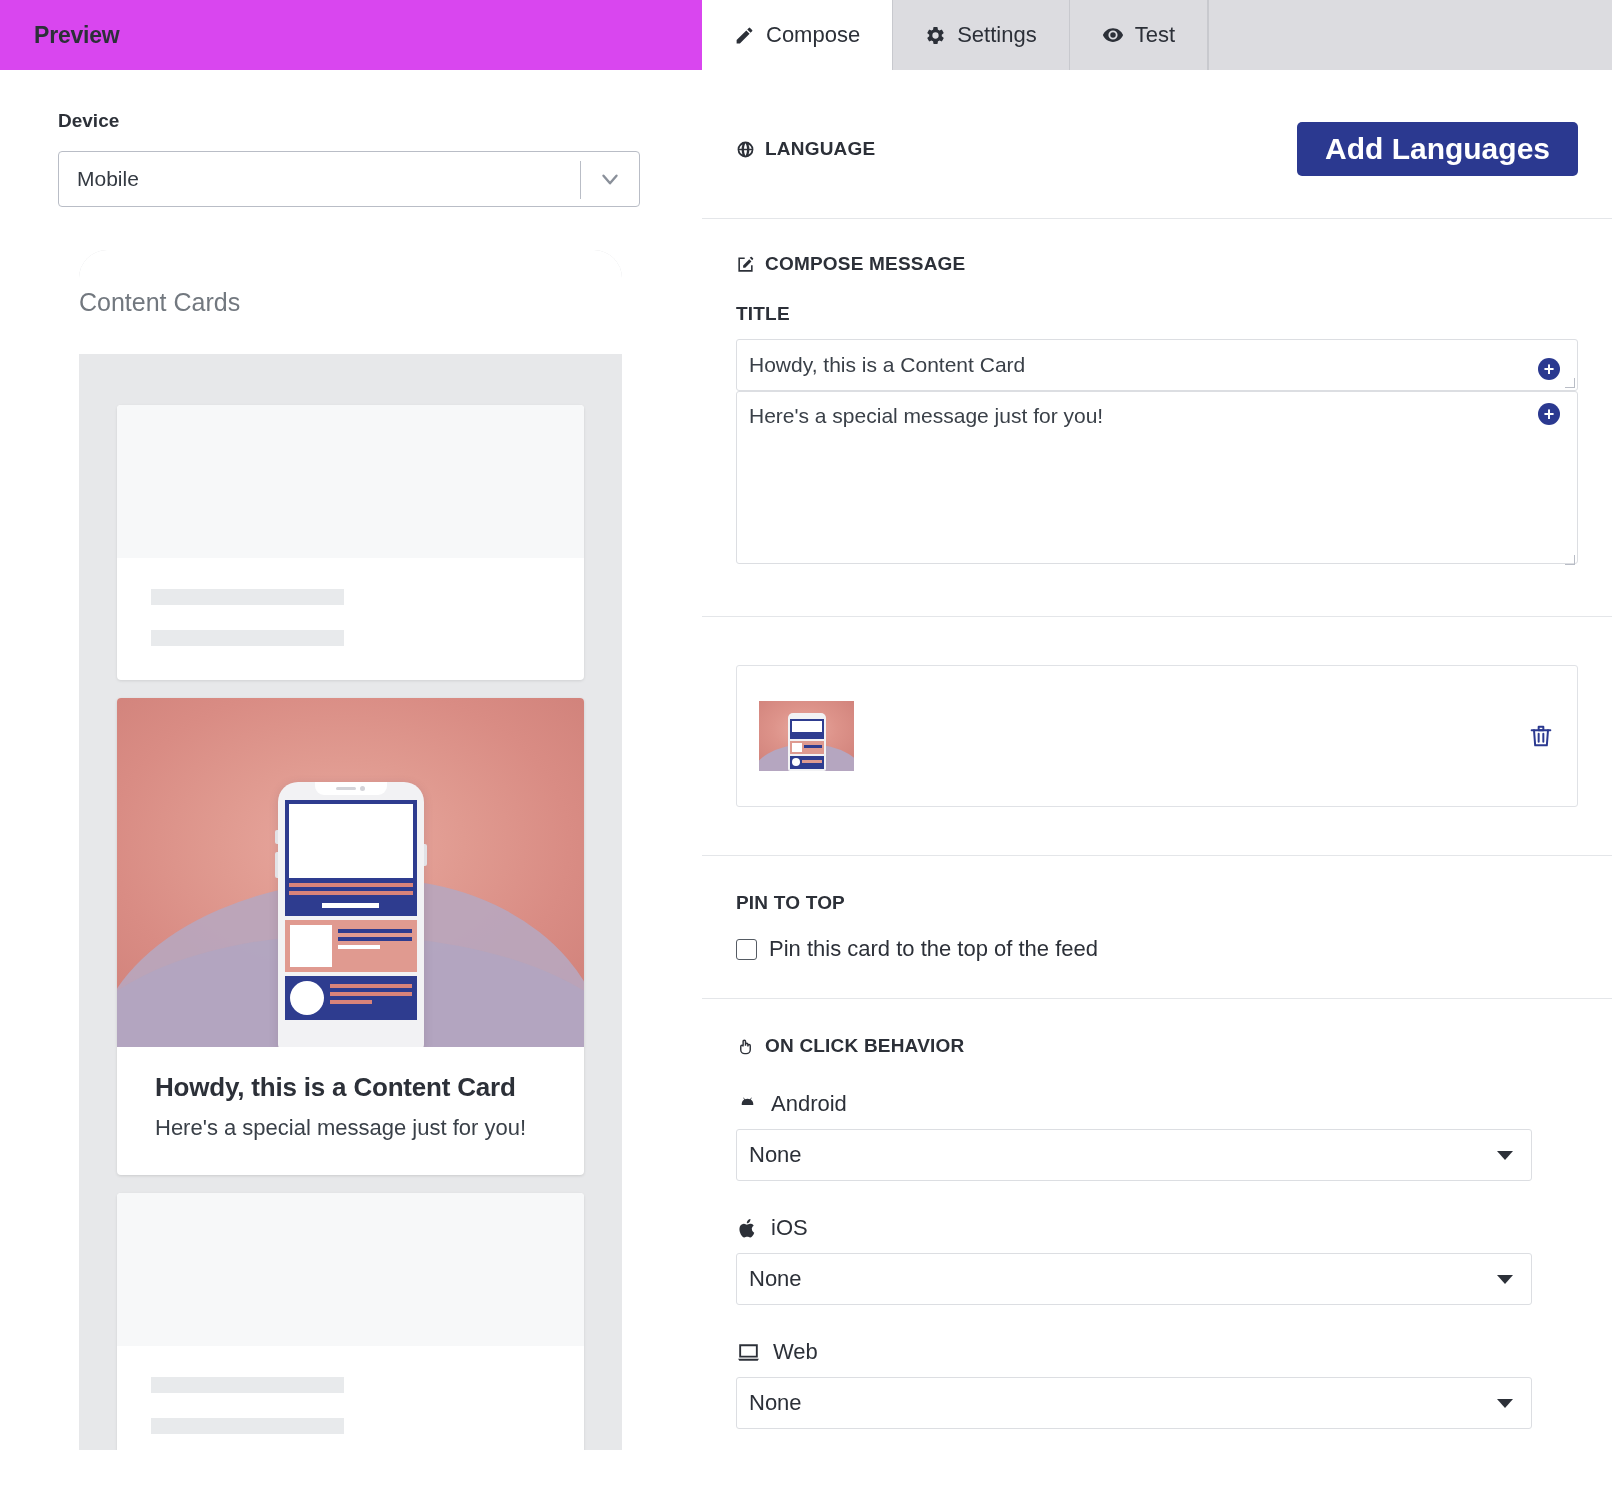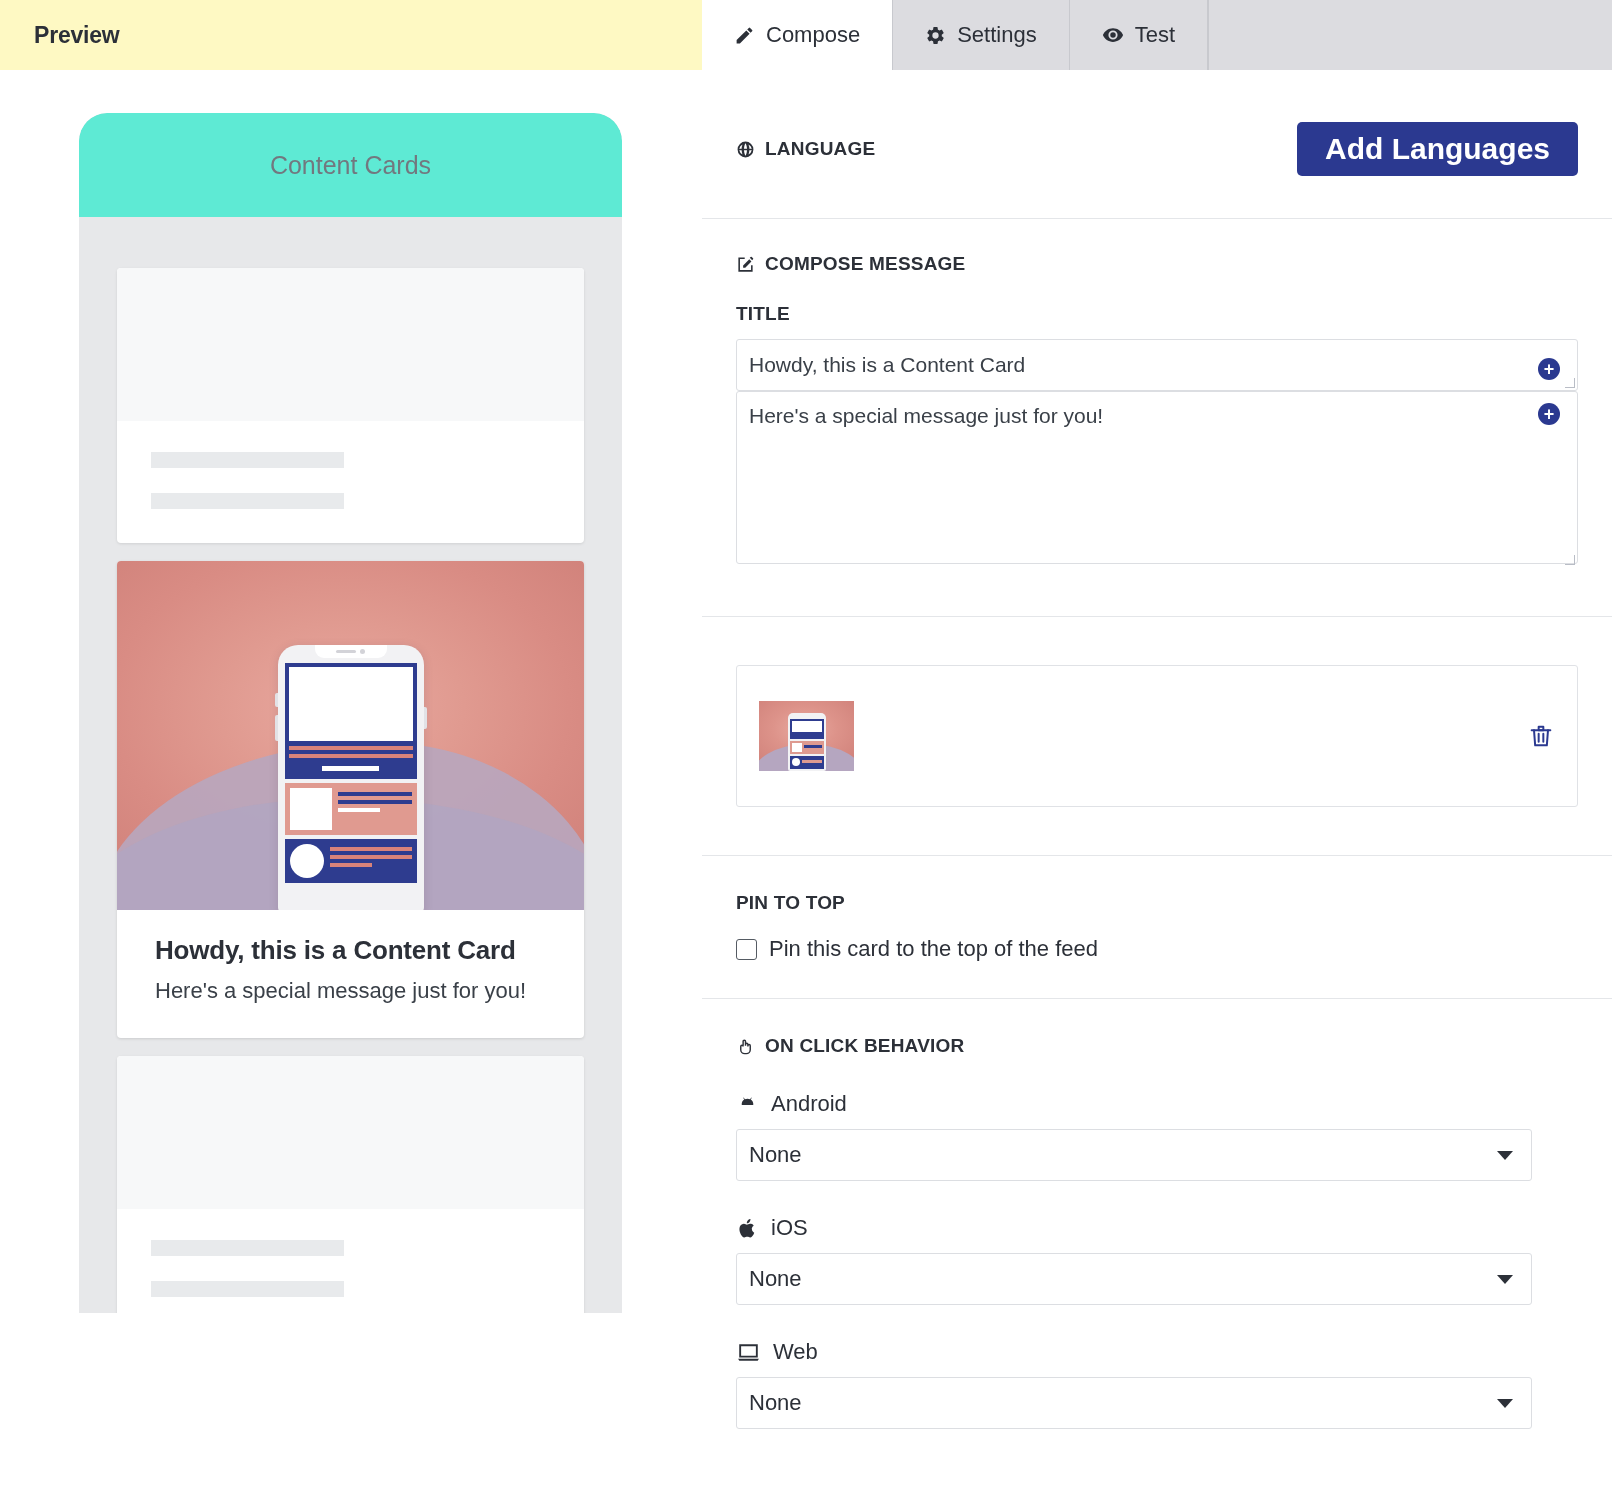--- a/index.html
+++ b/index.html
@@ -14,21 +14,21 @@
   
   .preview-pane {
     width: 702px; height: 1508px;
     background: #ffffff;
     position: relative;
     flex: 0 0 702px;
     overflow: hidden;
   }
   .preview-header {
     height: 70px;
-    background: #fef9c3;
+    background: #d946ef;
     display: flex; align-items: center;
     padding-left: 34px;
   }
   .preview-header-title {
     font-size: 23px; font-weight: bold; color: #2c3038;
     letter-spacing: -0.2px;
   }
   .device-block { padding: 40px 0 0 58px; }
   .device-label {
     font-size: 19px; font-weight: bold; color: #2c3038;
@@ -58,22 +58,22 @@
   .phone-mock {
     margin: 43px 0 0 79px;
     width: 543px; height: 1200px;
     background: #e7e8ea;
     border-radius: 28px 28px 0 0;
     position: relative;
     overflow: hidden;
   }
   .phone-topbar {
     height: 104px;
-    background: #5eead4;
-    display: flex; align-items: center; justify-content: center;
+    background: #ffffff;
+    display: flex; align-items: center; 
     border-radius: 28px 28px 0 0;
   }
   .phone-topbar-title {
     font-size: 25px; color: #72787f;
   }
   .feed { padding: 51px 38px 0 38px; }
 
   .skeleton-card {
     background: #fff;
     border-radius: 4px;
@@ -300,20 +300,32 @@
 </head>
 <body>
 
 <div class="app">
 
   <div class="preview-pane">
     <div class="preview-header">
       <div class="preview-header-title">Preview</div>
     </div>
 
+    <div class="device-block">
+      <div class="device-label">Device</div>
+      <div class="device-select">
+        <span class="device-select-value">Mobile</span>
+        <span class="device-select-sep"></span>
+        <span class="device-select-chev icn">
+          <svg viewBox="0 0 24 24" width="26" height="26" fill="none" stroke="#8a909a" stroke-width="2.2" stroke-linecap="round" stroke-linejoin="round">
+              <polyline points="6 9 12 16 18 9"></polyline>
+            </svg>
+        </span>
+      </div>
+    </div>
 
     <div class="phone-mock">
       <div class="phone-topbar">
         <div class="phone-topbar-title">Content Cards</div>
       </div>
 
       <div class="feed">
 
         <div class="skeleton-card">
           <div class="skeleton-img"></div>

